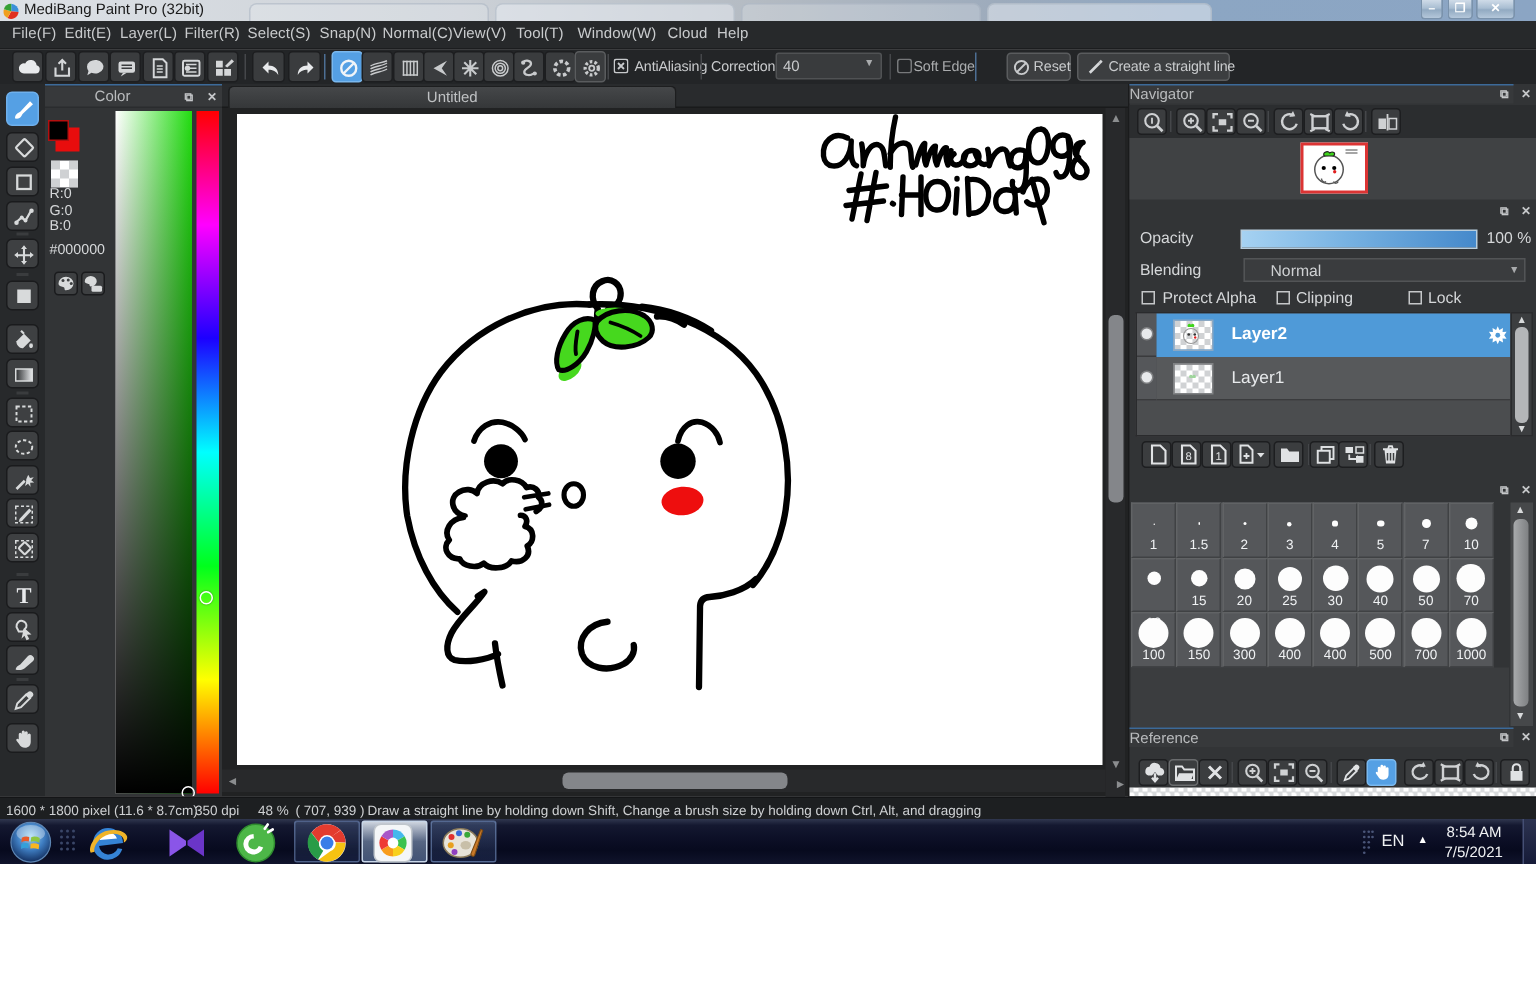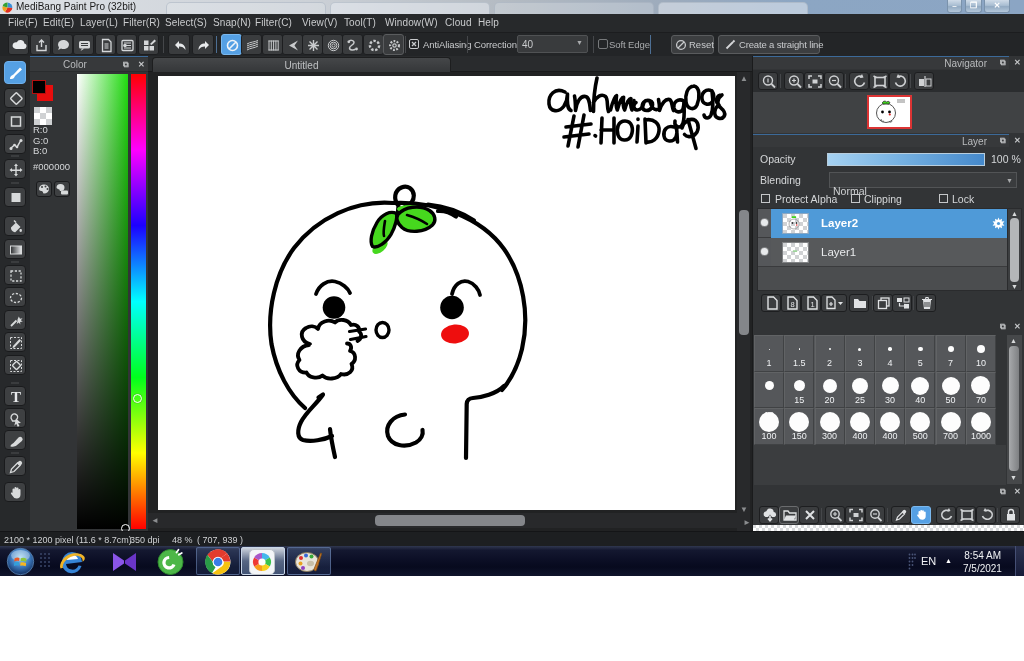--- a/index.html
+++ b/index.html
@@ -56,21 +56,21 @@
 #canvaswhite { position:absolute; left:10px; top:20px; width:577px; height:434px; background:#fff; }
 
 
 .sb { position:absolute; background:#28292b; }
 .sbthumb { position:absolute; background:#84868a; border-radius:4px; }
 .arr { position:absolute; color:#8b8d8f; font-size:8px; line-height:8px; }
 
 
 #rightpanels { left:752px; top:56px; width:272px; height:475px; background:#323436; border-left:1px solid #1a1b1c;}
 .rtitle { position:absolute; left:0; width:256px; height:13px; background:#37393b; border-top:1px solid #3c6a99;
-  color:#b9bbbd; font-size:10px; text-align:right; line-height:13px; padding-right:22px;}
+  color:#b9bbbd; font-size:10px; text-align:left; line-height:13px; padding-right:22px;}
 .rbtn { position:absolute; width:20px; height:18px; background:#3b3d3f; border:1px solid #1d1e20; border-radius:3px;}
 .rbtn svg { position:absolute; left:1px; top:0px; }
 .rbtn.blue { background:#55a0e4; border-color:#7ab8ee; }
 
 .bcell { position:absolute; border-right:1px solid #404244; border-bottom:1px solid #404244; border-top:1px solid #616365; border-left:1px solid #616365;}
 .bcirc { position:absolute; background:#fdfdfd; border-radius:50%; }
 .bnum { position:absolute; text-align:center; font-size:9px; color:#f0f2f4; }
 
 
 #statusbar { left:0; top:531px; width:1024px; height:15px; background:#1d1f21;
@@ -106,21 +106,21 @@
     <div class="winbtn" style="left:984px;width:26px;">✕</div>
   </div>
 
   <div id="menubar" class="abs">
     <span style="left:8px">File(F)</span>
       <span style="left:43px">Edit(E)</span>
     <span style="left:80px">Layer(L)</span>
       <span style="left:123px">Filter(R)</span>
     <span style="left:165px">Select(S)</span>
       <span style="left:213px">Snap(N)</span>
-    <span style="left:255px">Filter(C)</span>
+    <span style="left:255px">Normal(C)</span>
       <span style="left:302px">View(V)</span>
     <span style="left:344px">Tool(T)</span>
       <span style="left:385px">Window(W)</span>
     <span style="left:445px">Cloud</span>
       <span style="left:478px">Help</span>
   </div>
 
   <div id="toolbar" class="abs">
     <div class="tbtn" style="left:8px">
         <svg width="17" height="17" viewBox="0 0 17 17">
@@ -571,29 +571,28 @@
         </g>
         <circle cx="13.5" cy="15" r="1.4" fill="#000"></circle>
           <circle cx="20.5" cy="15" r="1.4" fill="#000"></circle>
         <circle cx="20.8" cy="17.5" r="1.1" fill="#e02020"></circle>
         <path d="M14 7 C12 5 16 3 17.5 5 C19.5 3.5 22 5 20 7Z" fill="#3fd51c" stroke="#222" stroke-width="0.8"></path>
         <path d="M12 22 c0 2 2 3 3 2 M20 24 c1 2 3 1 3 0" stroke="#555" stroke-width="0.9" fill="none"></path>
         <path d="M28 3 h8 M28 5 h8" stroke="#888" stroke-width="1"></path>
       </svg>
     </div>
 
-    <div class="rtitle" style="top:78px">Layer</div>
     <span class="picox" style="left:247px;top:80px">⧉</span>
       <span class="picox" style="left:261px;top:80px">✕</span>
     <div class="abs" style="left:7px;top:97px;font-size:10.5px;color:#d5d7d9;">Opacity</div>
     <div class="abs" style="left:74px;top:97px;width:158px;height:13px;border:1px solid #b8cede;background:linear-gradient(90deg,#a6d2f2 0%,#77b2e2 45%,#4589cb 100%);"></div>
     <div class="abs" style="left:238px;top:97px;font-size:10.5px;color:#d5d7d9;">100 %</div>
     <div class="abs" style="left:7px;top:118px;font-size:10.5px;color:#d5d7d9;">Blending</div>
     <div class="abs" style="left:76px;top:116px;width:188px;height:16px;background:#3a3c3e;border:1px solid #525456;">
-      <span style="position:absolute;left:3px;top:2px;font-size:10.5px;color:#cfd1d3;margin-top:10px;">Normal</span>
+      <span style="position:absolute;left:17px;top:2px;font-size:10.5px;color:#cfd1d3;">Normal</span>
       <span style="position:absolute;right:3px;top:4px;font-size:7px;color:#a9abad;">▼</span>
     </div>
     <div class="abs" style="left:8px;top:138px;width:9px;height:9px;border:1px solid #c5c7c9;"></div>
     <div class="abs" style="left:22px;top:137px;font-size:10.5px;color:#d5d7d9;">Protect Alpha</div>
     <div class="abs" style="left:98px;top:138px;width:9px;height:9px;border:1px solid #c5c7c9;"></div>
     <div class="abs" style="left:111px;top:137px;font-size:10.5px;color:#d5d7d9;">Clipping</div>
     <div class="abs" style="left:186px;top:138px;width:9px;height:9px;border:1px solid #c5c7c9;"></div>
     <div class="abs" style="left:199px;top:137px;font-size:10.5px;color:#d5d7d9;">Lock</div>
 
     <div class="abs" style="left:4px;top:152px;width:250px;height:83px;background:#4b4d4f;border:1px solid #2a2b2d;border-right:none;">
@@ -759,20 +758,21 @@
       <div class="bcirc" style="left:216.9px;top:77.3px;width:20px;height:20px;"></div>
       <div class="bnum" style="left:211.8px;top:96.3px;width:30.2px;">1000</div>
     </div>
     <div class="abs" style="left:1px;top:389px;width:252px;height:40px;background:#3b3d3f;"></div>
     <div class="abs" style="left:254px;top:279px;width:15px;height:149px;background:#46484a;">
       <div class="arr" style="left:3px;top:2px;color:#d8dadb;font-size:7px;">▲</div>
       <div class="sbthumb" style="left:2px;top:11px;width:10px;height:125px;background:linear-gradient(90deg,#a8aaac,#7e8082);border-radius:4px;"></div>
       <div class="arr" style="left:3px;top:139px;color:#d8dadb;font-size:7px;">▼</div>
     </div>
 
+    <div class="rtitle" style="top:429px">Reference</div>
     <span class="picox" style="left:247px;top:431px">⧉</span>
       <span class="picox" style="left:261px;top:431px">✕</span>
     <div class="rbtn" style="left:6px;top:450px">
         <svg width="18" height="16" viewBox="0 0 18 16">
           <path d="M4.5 10 a3 3 0 0 1 .8-5.8 a3.8 3.8 0 0 1 7.4 .8 a2.6 2.6 0 0 1 .8 5 H11 L9 7.6 L7 10Z" fill="#e0e2e4"></path>
           <path d="M9 8.5 V14 M7 11.5 L9 13.8 L11 11.5" stroke="#e0e2e4" stroke-width="1.6" fill="none"></path>
         </svg>
       </div>
     <div class="rbtn" style="left:26px;top:450px;border-color:#6a6c6e">
         <svg width="18" height="16" viewBox="0 0 18 16">
@@ -841,25 +841,26 @@
         <svg width="18" height="16" viewBox="0 0 18 16">
           <rect x="5" y="7" width="8" height="6.5" fill="#e0e2e4"></rect>
           <path d="M6.5 7 V5 a2.5 2.5 0 0 1 5 0 v2" fill="none" stroke="#e0e2e4" stroke-width="1.4"></path>
         </svg>
       </div>
     <div class="abs" style="left:0px;top:469px;width:272px;height:6px;background:
       conic-gradient(#fff 25%,#d8dadc 25% 50%,#fff 50% 75%,#d8dadc 75%);background-size:6px 6px;"></div>
   </div>
 
   <div id="statusbar" class="abs">
-    <span style="left:4px">2100 * 1200 pixel</span>
+    <span style="left:4px">1600 * 1800 pixel</span>
     <span style="left:76px">(11.6 * 8.7cm)</span>
     <span style="left:130px">350 dpi</span>
     <span style="left:172px">48 %</span>
     <span style="left:197px">( 707, 939 )</span>
+    <span style="left:245px">Draw a straight line by holding down Shift, Change a brush size by holding down Ctrl, Alt, and dragging</span>
   </div>
 
   <div id="taskbar" class="abs">
 
     <svg class="abs" style="left:6px;top:1px" width="29" height="29" viewBox="0 0 29 29">
       <defs>
         <radialGradient id="orb" cx="0.5" cy="0.35" r="0.75">
           <stop offset="0" stop-color="#9cd4f0"></stop>
             <stop offset="0.45" stop-color="#3f7ec2"></stop>
           <stop offset="0.8" stop-color="#1a3c70"></stop>

